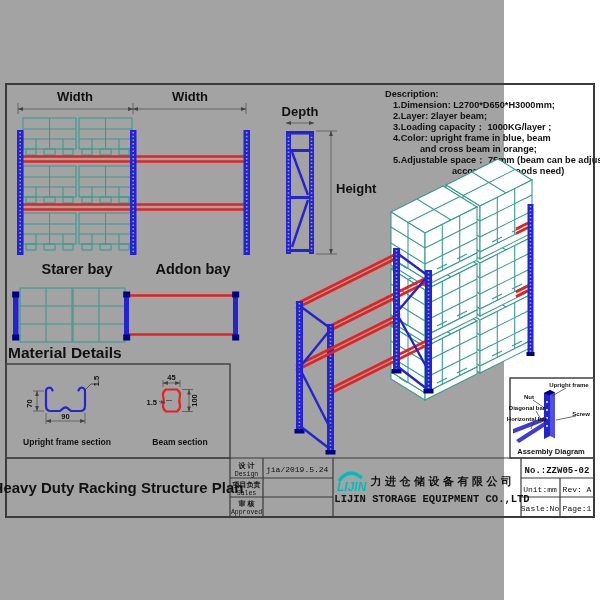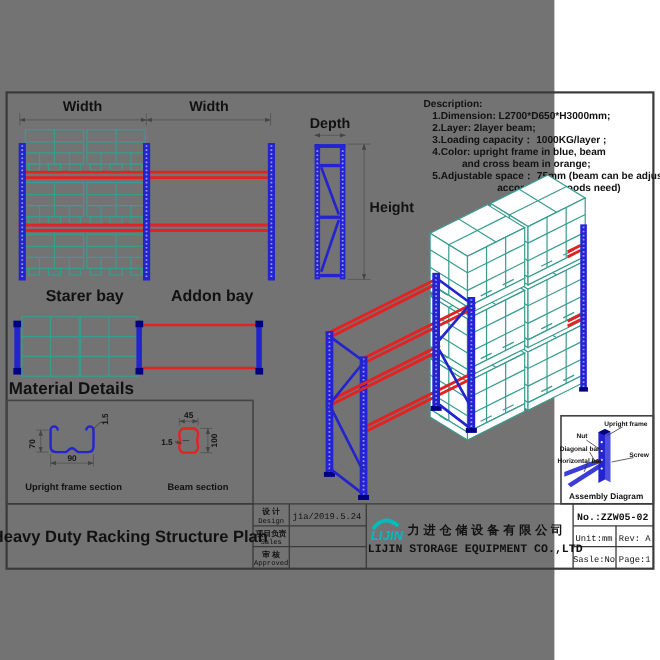--- a/index.html
+++ b/index.html
@@ -1,16 +1,16 @@
 <!DOCTYPE html>
 <html><head>
 <meta charset="utf-8">
 <style>
   html,body{margin:0;padding:0;background:#fff;}
-  #page{position:relative;width:504px;height:600px;background:#737373;font-family:"Liberation Sans",sans-serif;}
+  #page{position:relative;width:504px;height:600px;background:#a3a3a3;font-family:"Liberation Sans",sans-serif;}
   svg{position:absolute;left:0;top:0;}
   
   .bord{fill:none;stroke:#3a3a3a;stroke-width:2;}
   .box{fill:none;stroke:#444;stroke-width:1.5;}
   .tline{stroke:#3a3a3a;stroke-width:1.2;}
   .tl{stroke:#399C90;stroke-width:1.1;fill:none;}
   .tlf{stroke:#399C90;stroke-width:1.1;fill:#fff;}
   .blf{fill:#2323CF;}
   .bldk{fill:#000080;}
   .blbar{stroke:#2323CF;stroke-width:2.4;fill:none;}

